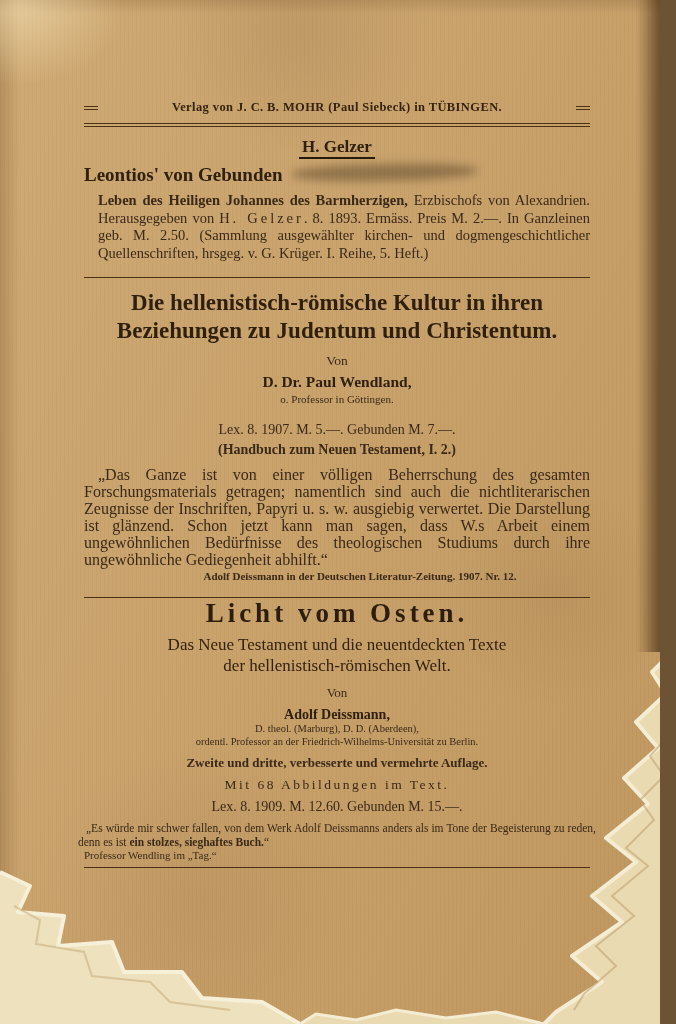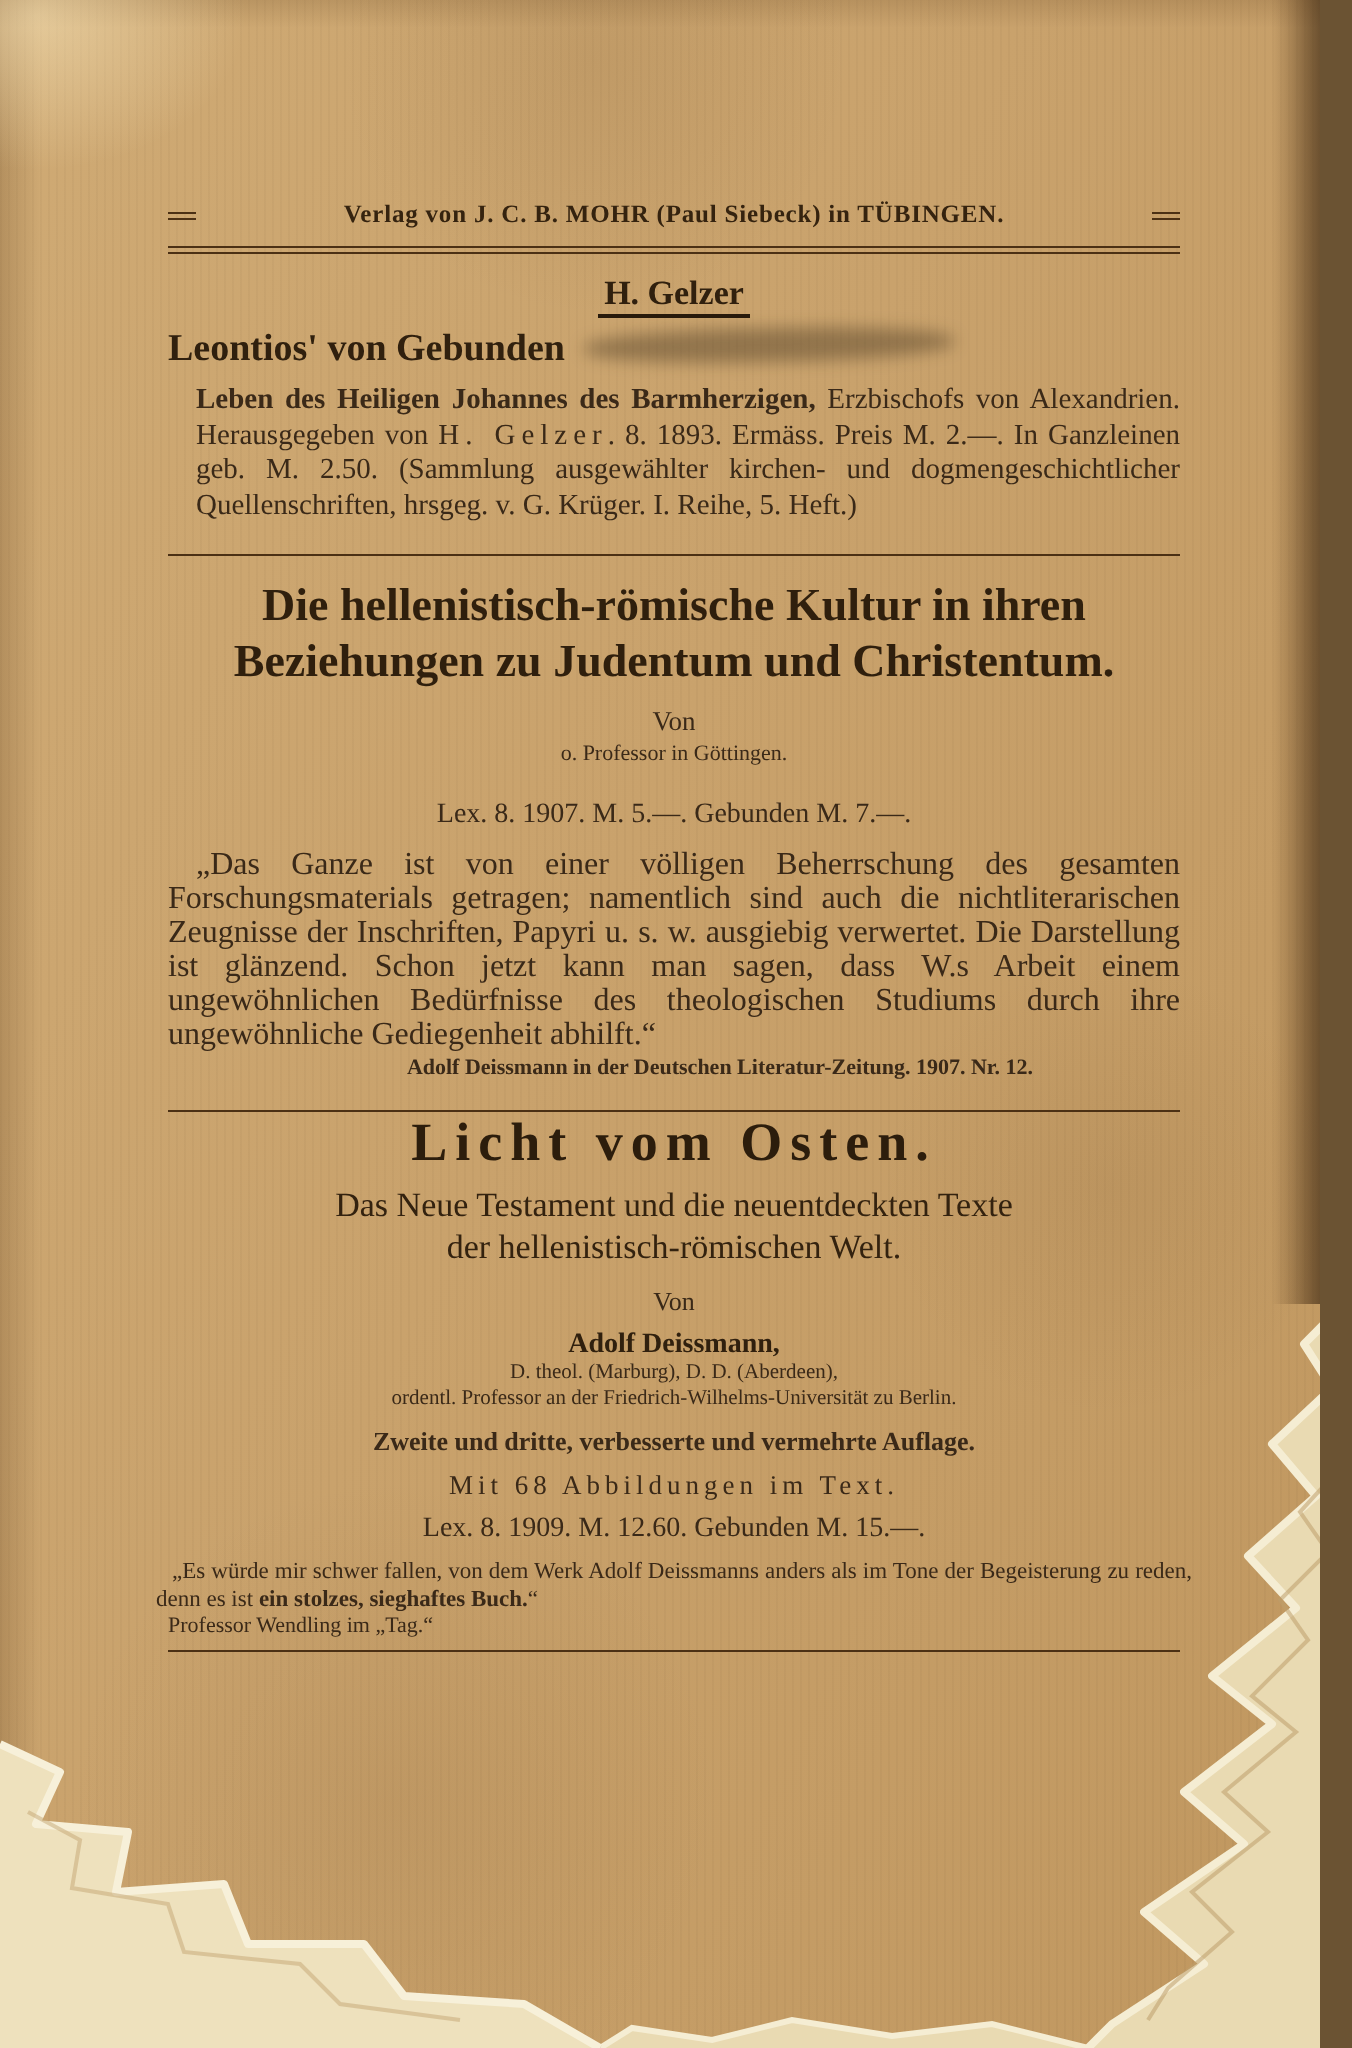--- a/index.html
+++ b/index.html
@@ -85,22 +85,24 @@
 
     <p class="gelzer-body"><b>Leben des Heiligen Johannes des Barmherzigen,</b><span> Erzbischofs von Alexandrien. Herausgegeben von </span><span class="spaced">H. Gelzer</span><span>. 8. 1893. Ermäss. Preis M. 2.—. In Ganzleinen geb. M. 2.50. (Sammlung ausgewählter kirchen- und dogmengeschichtlicher Quellenschriften, hrsgeg. v. G. Krüger. I. Reihe, 5. Heft.)</span></p>
 
     <div class="divider"></div>
 
     <div class="w-title">
       <span>Die hellenistisch-römische Kultur in ihren</span><br>
       <span>Beziehungen zu Judentum und Christentum.</span>
     </div>
     <div class="von">Von</div>
+    <div class="w-author">D. Dr. Paul Wendland,</div>
     <div class="w-affil">o. Professor in Göttingen.</div>
     <div class="w-price">Lex. 8. 1907. M. 5.—. Gebunden M. 7.—.</div>
+    <div class="w-series">(Handbuch zum Neuen Testament, I. 2.)</div>
     <p class="w-quote">„Das Ganze ist von einer völligen Beherrschung des gesamten Forschungsmaterials getragen; namentlich sind auch die nichtliterarischen Zeugnisse der Inschriften, Papyri u. s. w. ausgiebig verwertet. Die Darstellung ist glänzend. Schon jetzt kann man sagen, dass W.s Arbeit einem ungewöhnlichen Bedürfnisse des theologischen Studiums durch ihre ungewöhnliche Gediegenheit abhilft.“</p>
     <div class="w-attr">Adolf Deissmann in der Deutschen Literatur-Zeitung. 1907. Nr. 12.</div>
 
     <div class="divider"></div>
 
     <div class="d-title">Licht vom Osten.</div>
     <div class="d-sub">
       <span>Das Neue Testament und die neuentdeckten Texte</span><br>
       <span>der hellenistisch-römischen Welt.</span>
     </div>

